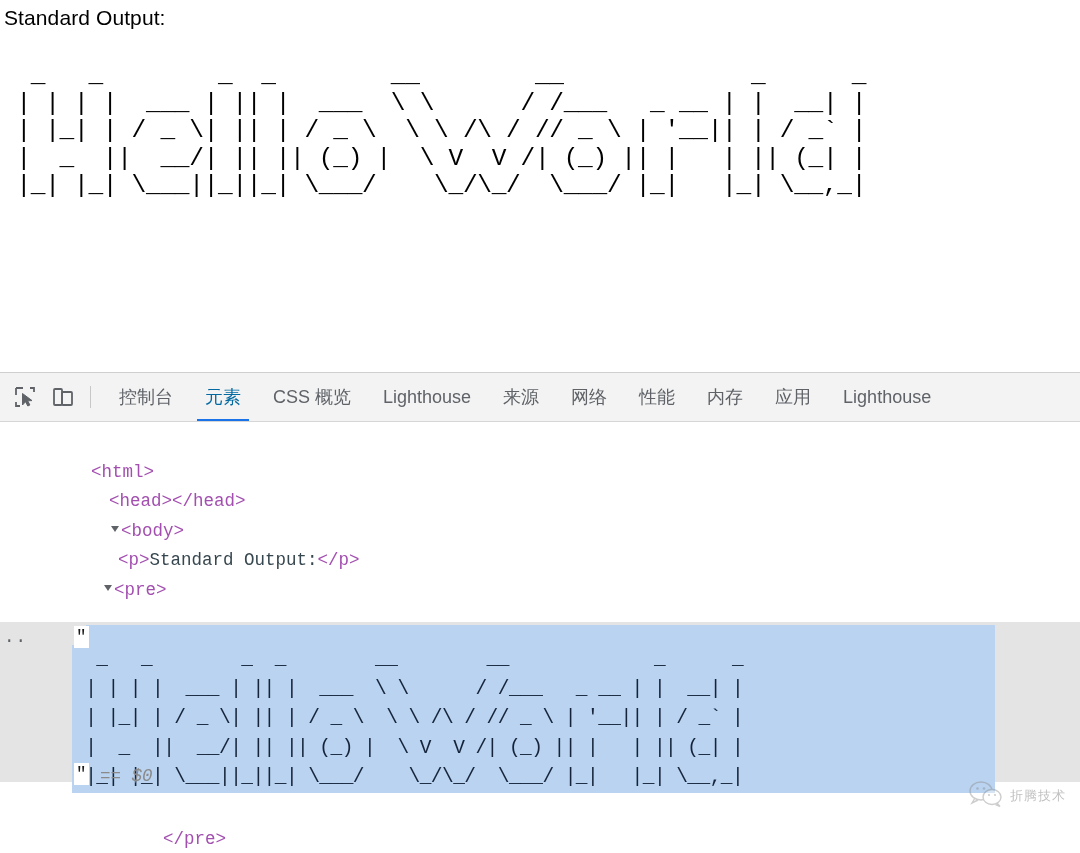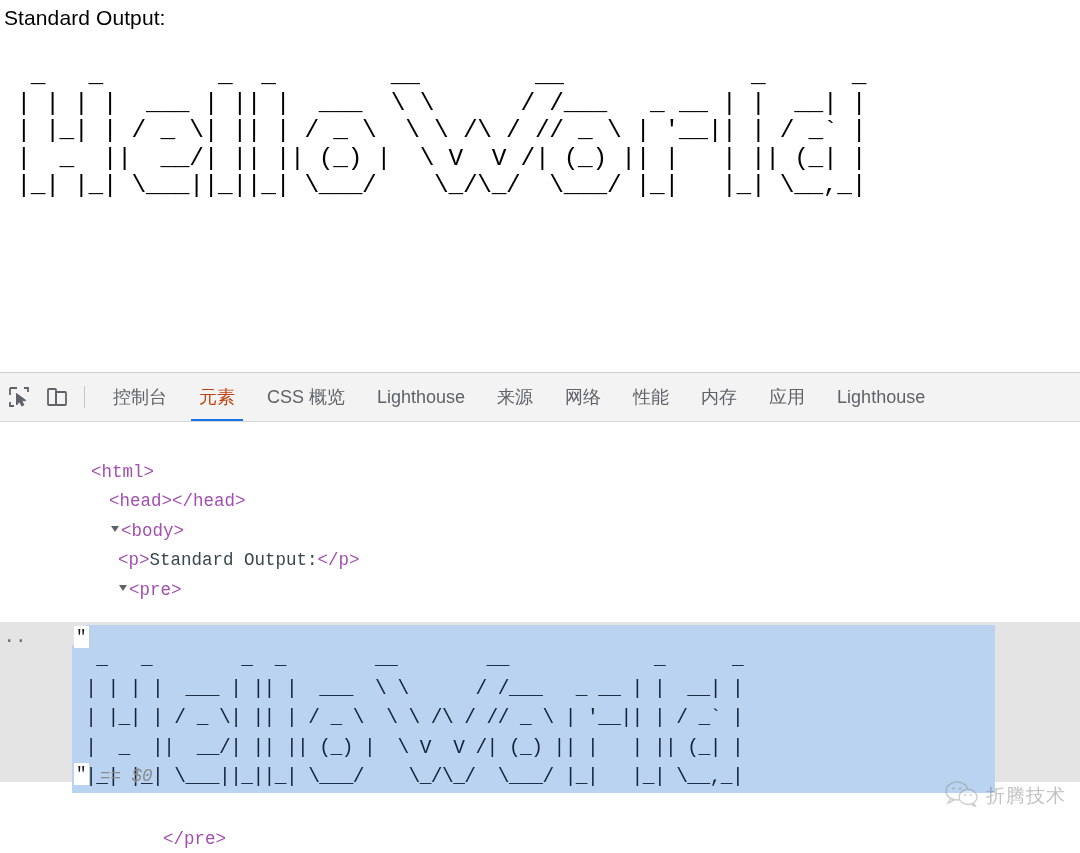--- a/index.html
+++ b/index.html
@@ -63,20 +63,21 @@
     border-top: 1px solid #cfcfcf;
   }
 
   .dt-toolbar {
     position: relative;
     height: 49px;
     background: #f3f3f3;
     border-bottom: 1px solid #d6d6d6;
     display: flex;
     align-items: center;
+    padding-left: 6px;
     overflow: hidden;
   }
 
   .dt-icon-btn {
     width: 38px; height: 38px;
     display: flex; align-items: center; justify-content: center;
     flex: 0 0 auto;
   }
   .dt-icon-btn svg { display: block; }
 
@@ -101,21 +102,21 @@
     display: flex;
     align-items: center;
     padding: 0 16px;
     font-size: 18px;
     color: #5f6368;
     white-space: nowrap;
     flex: 0 0 auto;
     font-family: "Liberation Sans", sans-serif;
   }
   .dt-tab.active {
-    color: #c2410c;
+    color: #0369a1;
   }
   .dt-tab.active::after {
     content: "";
     position: absolute;
     left: 8px; right: 8px;
     bottom: 0;
     height: 3px;
     background: #1a73e8;
   }
 
@@ -248,21 +249,21 @@
     right: 14px;
     bottom: 28px;
     display: flex;
     align-items: center;
     gap: 7px;
     opacity: 0.42;
     z-index: 20;
   }
   .wm-text {
     font-family: "Liberation Sans", sans-serif;
-    font-size: 19px;
+    font-size: 13px;
     color: #6b6b6b;
     letter-spacing: 1px;
   }
 </style>
 </head>
 <body>
 
 <div id="page">
 
   <div class="viewport">
@@ -319,21 +320,21 @@
       </div>
 
       <div class="dom-row" style="padding-left:28px;">
         <span class="twisty"></span><span class="tagname">&lt;body&gt;</span>
       </div>
 
       <div class="dom-row" style="padding-left:34px;">
         <span class="tagname">&lt;p&gt;</span><span class="textnode">Standard Output:</span><span class="tagname">&lt;/p&gt;</span>
       </div>
 
-      <div class="dom-row" style="padding-left:36px;">
+      <div class="dom-row" style="padding-left:21px;">
         <span class="twisty"></span><span class="tagname">&lt;pre&gt;</span>
       </div>
 
       <div class="pre-content-wrap">
         <div class="gray-overlay"></div>
 
         <div class="ellipsis-dots">··</div>
 
         <div class="sel-band-top"></div>
 

